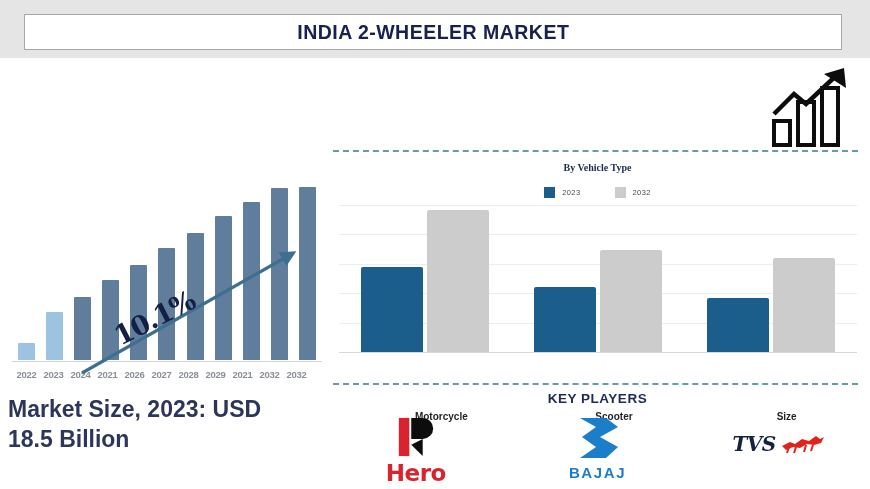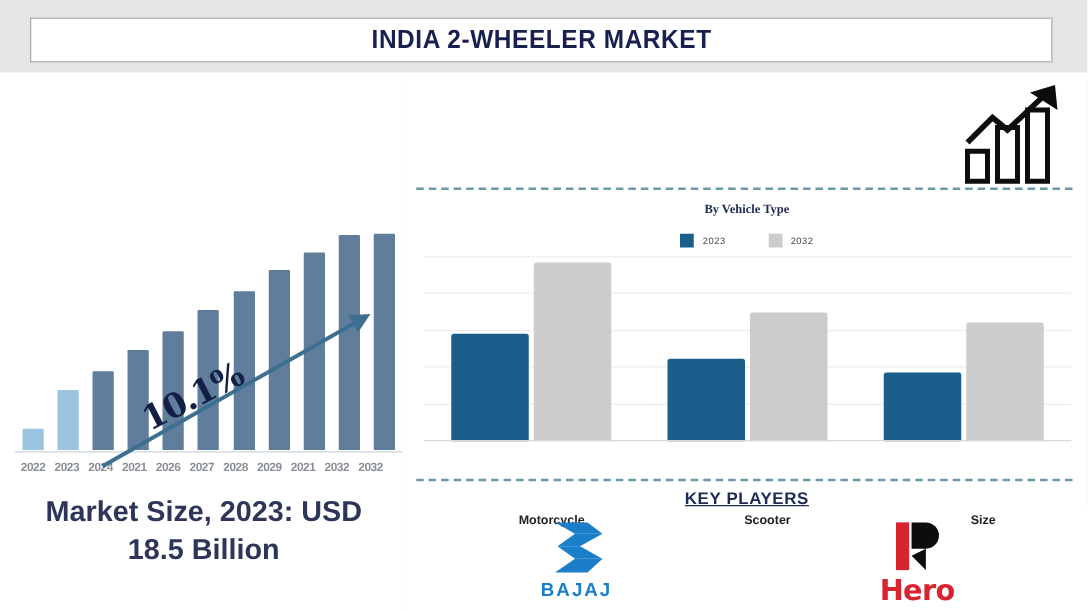--- a/index.html
+++ b/index.html
@@ -136,21 +136,20 @@
     color: #141f45;
     letter-spacing: -1px;
     white-space: nowrap;
   }
 
   #mkt-size-value {
     position: absolute;
     left: 8px;
     top: 337px;
     width: 310px;
-    text-align: center;
     font-size: 23px;
     font-weight: bold;
     line-height: 1.3;
     color: #2d3559;
   }
 
   
   #right-panel {
     position: absolute;
     left: 325px;
@@ -285,21 +284,20 @@
   #key-players-heading {
     position: absolute;
     left: 0;
     top: 333px;
     width: 545px;
     text-align: center;
     font-size: 13.5px;
     font-weight: bold;
     letter-spacing: 0.5px;
     color: #1d2a54;
-    text-decoration: underline;
   }
   #logos {
     position: absolute;
     left: 0;
     top: 358px;
     width: 545px;
     display: flex;
     justify-content: space-around;
     align-items: flex-start;
   }
@@ -457,34 +455,43 @@
         <div class="vt-cat">Size</div>
       </div>
 
     <div class="dash-divider" id="divider-bottom"></div>
 
     <div id="key-players-heading">KEY PLAYERS</div>
 
     <div id="logos">
 
       <div class="logo-cell">
+        <svg width="62" height="44" viewBox="0 0 62 44">
+          <rect x="13" y="2" width="11" height="40" fill="#d9232e"></rect>
+          <path d="M26,2 L38,2 A11,11 0 0 1 38,24 L26,24 Z" fill="#0d0d0d"></path>
+          <path d="M38,24 L38,42 L26,30 Z" fill="#0d0d0d"></path>
+        </svg>
+        <div class="hero-wordmark">Hero</div>
+      </div>
+
+      <div class="logo-cell">
         <svg width="62" height="46" viewBox="0 0 62 46">
           <polygon points="14,2 40,2 52,11 30,11" fill="#1a7ec8"></polygon>
           <polygon points="30,11 52,11 34,21 16,21" fill="#1a7ec8"></polygon>
           <polygon points="16,21 34,21 52,31 30,31" fill="#1a7ec8"></polygon>
           <polygon points="30,31 52,31 40,42 14,42" fill="#1a7ec8"></polygon>
         </svg>
         <div class="bajaj-wordmark">BAJAJ</div>
       </div>
 
       <div class="logo-cell">
-        <svg width="62" height="44" viewBox="0 0 62 44">
-          <rect x="13" y="2" width="11" height="40" fill="#d9232e"></rect>
-          <path d="M26,2 L38,2 A11,11 0 0 1 38,24 L26,24 Z" fill="#0d0d0d"></path>
-          <path d="M38,24 L38,42 L26,30 Z" fill="#0d0d0d"></path>
-        </svg>
-        <div class="hero-wordmark">Hero</div>
+        <div class="tvs-row">
+          <div class="tvs-wordmark">TVS</div>
+          <svg width="46" height="22" viewBox="0 0 46 22">
+            <path d="M2,13 L10,9 L15,11 L22,6 L29,8 L36,3 L40,6 L44,4 L41,10 L34,12 L27,11 L20,15 L13,14 L6,17 Z" fill="#e2231a"></path>
+            <path d="M9,14 L7,20 M16,14 L14,20 M26,12 L24,19 M33,12 L31,18" stroke="#e2231a" stroke-width="2" fill="none"></path>
+          </svg>
+        </div>
       </div>
-
 
     </div>
   </div>
 </div>
 
 </body></html>

